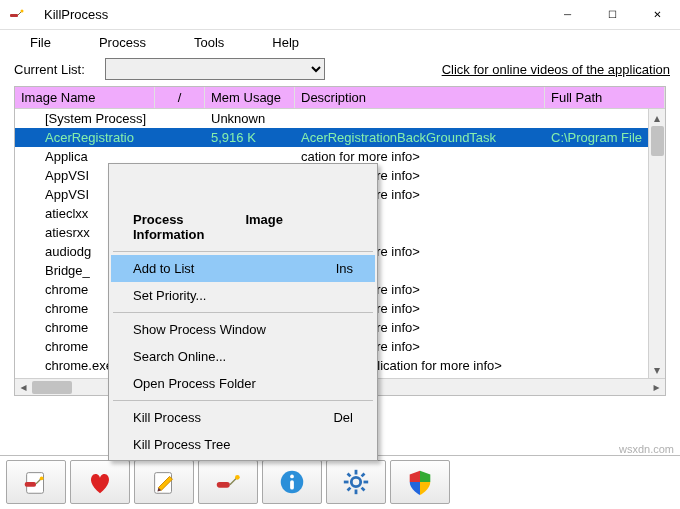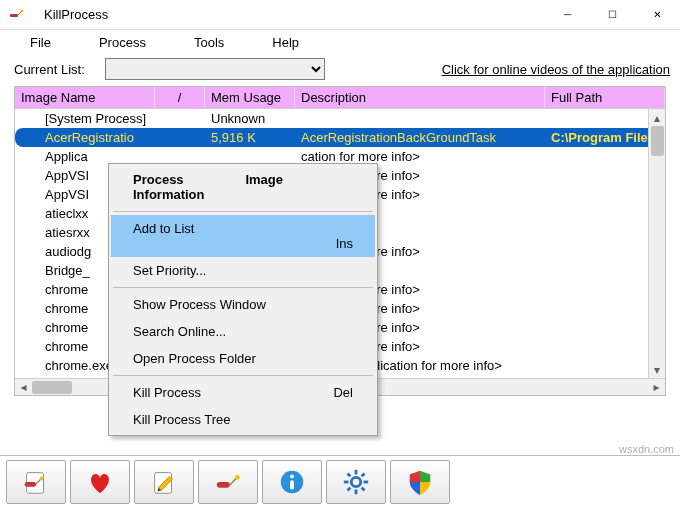--- a/index.html
+++ b/index.html
@@ -94,28 +94,27 @@
     font-size: 13px;
   }
   .tr {
     display: flex;
     height: 19px;
     align-items: center;
     white-space: nowrap;
   }
   .tr.selected {
     background: #0a63c2;
-    color: #fde047;
-    border-radius: 8px;
+    color: #86efac;
   }
   .td { padding: 0 6px; overflow: hidden; }
   .td0 { width: 190px; padding-left: 30px; }
   .td1 { width: 90px; }
   .td2 { width: 250px; }
-  .td3 { width: 90px; flex:1;font-weight:bold; }
+  .td3 { width: 90px; flex:1; }
   
   .hscroll {
     position: absolute;
     left: 0; right: 0; bottom: 0;
     height: 17px;
     background: #f0f0f0;
     border-top: 1px solid #d0d0d0;
     display: flex;
     align-items: center;
   }
@@ -148,28 +147,29 @@
     border: 1px solid #a0a0a0;
     box-shadow: 3px 3px 4px rgba(0,0,0,0.25);
     font-size: 13px;
     padding: 2px;
     z-index: 50;
   }
   .ctxmenu .header {
     font-weight: bold;
     padding: 6px 92px 6px 22px;
     display:flex;
+    margin-top:40px;
   }
   .ctxmenu .header .shortcut{ margin-left:auto; font-weight:bold;}
   .ctxmenu .sep { height:1px; background:#c0c0c0; margin: 3px 2px; }
   .ctxmenu .mi {
     padding: 6px 22px;
     display:flex;
   }
-  .ctxmenu .mi.hover { background:#91c9f7;flex-direction:column; }
+  .ctxmenu .mi.hover { background:#91c9f7; }
   .ctxmenu .mi .shortcut { margin-left:auto; }
   
   .bottombar {
     position:absolute;
     left:0; right:0; bottom:0;
     height:54px;
     border-top: 1px solid #bdbdbd;
     display:flex;
     padding: 4px 6px;
     gap:4px;

